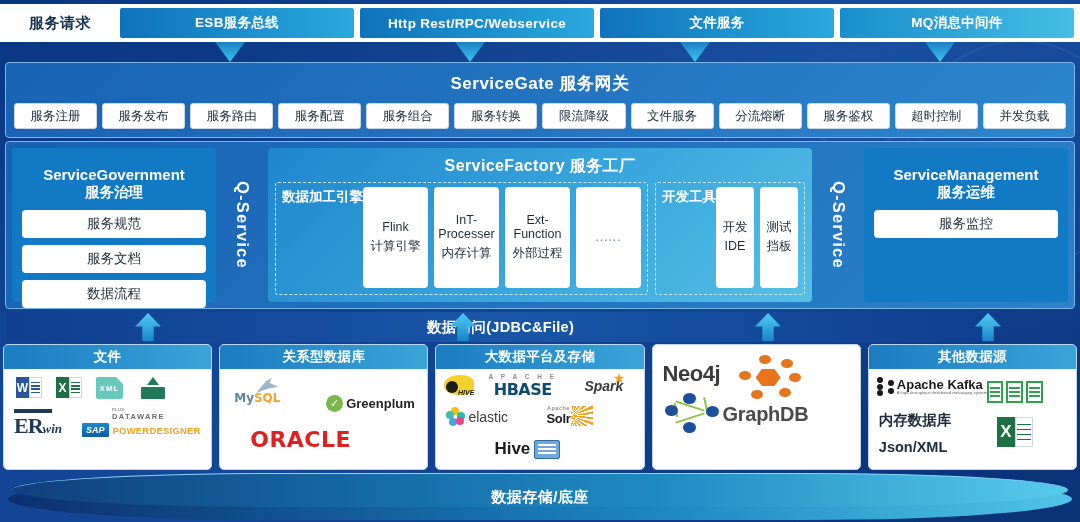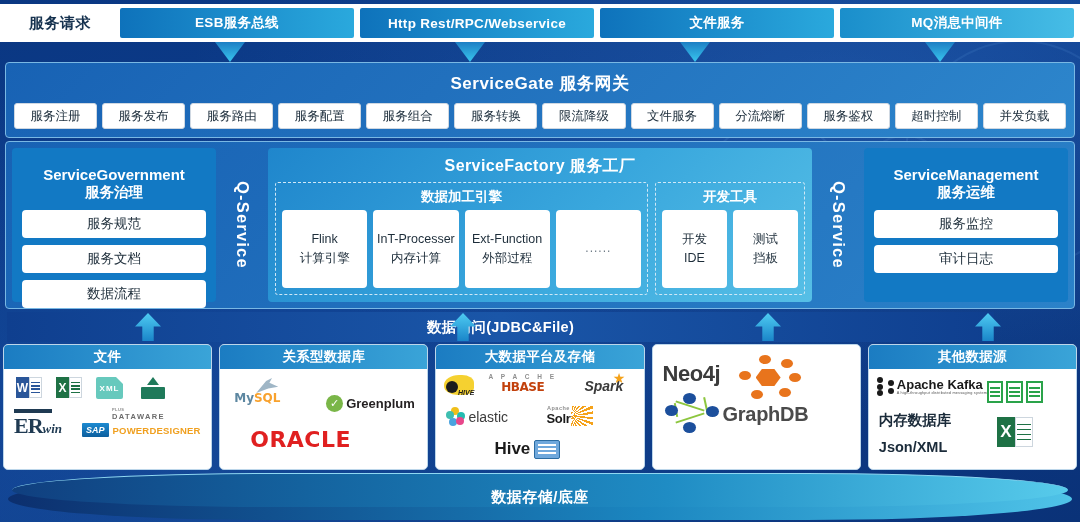--- a/index.html
+++ b/index.html
@@ -69,21 +69,21 @@
   .qcol { width:52px; flex:0 0 52px; display:flex; align-items:center; justify-content:center; }
   .qtxt { color:#fff; font-size:16.5px; font-weight:bold; letter-spacing:1.2px;
     writing-mode:vertical-rl; text-orientation:mixed; }
 
   .factory { flex:1 1 auto; background:linear-gradient(135deg,#1f86cc 0%,#39a7dd 55%,#56bfe6 100%);
     border-radius:4px; padding:5px 7px 7px 7px; display:flex; flex-direction:column; }
   .factory-title { text-align:center; color:#fff; font-size:16px; font-weight:bold;
     letter-spacing:.4px; padding:3px 0 5px; }
   .factory-cols { flex:1 1 auto; display:flex; gap:7px; }
   .dash { border:1.5px dashed #cfe8f7; border-radius:3px; padding:4px 6px 6px;
-    display:flex; flex-direction:column; }
+    display:flex; }
   .dash.engine { flex:1 1 auto; }
   .dash.tools  { flex:0 0 150px; }
   .dash-title { text-align:center; color:#fff; font-size:13.5px; font-weight:bold;
     padding:1px 0 4px; }
   .dash-items { flex:1 1 auto; display:flex; gap:6px; }
   .tile { flex:1 1 0; background:#fff; border-radius:4px;
     display:flex; flex-direction:column; align-items:center; justify-content:center;
     gap:5px; font-size:12.5px; color:#1d2d3a; line-height:1.1; text-align:center; }
   .tile .l2 { font-size:12.5px; }
   .tile.dots { color:#6d7a85; font-size:12px; letter-spacing:1px; }
@@ -158,21 +158,21 @@
     font-family:"DejaVu Sans",sans-serif; }
 
   .hiveeleph { width:30px;height:20px; position:relative; }
   .hiveeleph .bod { position:absolute; inset:0; background:#f5d130; border-radius:50% 40% 35% 45%; }
   .hiveeleph .ear { position:absolute; left:2px; top:6px; width:12px; height:12px;
     background:#1c1c1c; border-radius:50%; }
   .hiveeleph .tx { position:absolute; right:0; bottom:-1px; font-size:7px; font-weight:bold;
     color:#1c1c1c; font-style:italic; }
   .hbase { text-align:center; }
   .hbase .ap { font-size:6.5px; letter-spacing:3px; color:#8f8f8f; font-weight:bold; }
-  .hbase .nm { font-size:12px; font-weight:bold; color:#c2410c;
+  .hbase .nm { font-size:16px; font-weight:bold; color:#0c4a6e;
     font-family:"DejaVu Sans",sans-serif; letter-spacing:-.5px; }
   .spark { position:relative; font-style:italic; font-weight:bold; font-size:14px; color:#3a3a3a; }
   .spark .star { position:absolute; right:-2px; top:-8px; color:#f5a21a; font-size:14px; }
   .eslogo { width:19px;height:19px; position:relative; }
   .eslogo i { position:absolute; width:8px;height:8px;border-radius:50%; }
   .eslogo i:nth-child(1){background:#f0bf1a; left:5px; top:0;}
   .eslogo i:nth-child(2){background:#24bbb1; right:0; top:5px;}
   .eslogo i:nth-child(3){background:#3ebeb0; left:0; top:4px;}
   .eslogo i:nth-child(4){background:#4aa3df; left:3px; bottom:0;}
   .eslogo i:nth-child(5){background:#e8478b; right:1px; bottom:1px;}
@@ -331,21 +331,20 @@
       <div class="qtxt">Q-Service</div>
     </div>
 
     <div class="side">
       <div class="side-h">
         <span class="en">ServiceManagement</span>
         <span class="cn">服务运维</span>
       </div>
       <div class="side-list">
         <div class="side-item">服务监控</div>
-        <div class="side-item">审计日志</div>
       </div>
     </div>
 
   </div>
 
   <div class="access">
     <div class="access-t">数据访问(JDBC&amp;File)</div>
   </div>
   <div>
     <div class="arr-up" style="position:absolute;left:135px;top:313px"></div>

